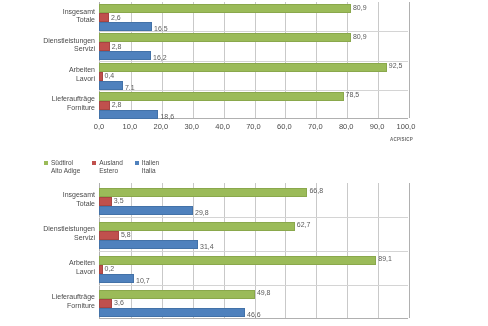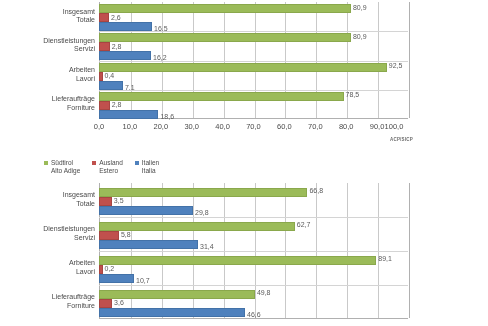--- a/index.html
+++ b/index.html
@@ -135,21 +135,21 @@
         <div class="tick" style="left: 84px; top: 122px;">0,0</div>
         <div class="tick" style="left: 114.9px; top: 122px;">10,0</div>
         <div class="tick" style="left: 145.8px; top: 122px;">20,0</div>
         <div class="tick" style="left: 176.7px; top: 122px;">30,0</div>
         <div class="tick" style="left: 207.6px; top: 122px;">40,0</div>
         <div class="tick" style="left: 238.5px; top: 122px;">70,0</div>
         <div class="tick" style="left: 269.4px; top: 122px;">60,0</div>
         <div class="tick" style="left: 300.3px; top: 122px;">70,0</div>
         <div class="tick" style="left: 331.2px; top: 122px;">80,0</div>
         <div class="tick" style="left: 362.1px; top: 122px;">90,0</div>
-        <div class="tick" style="left: 379px; top: 122px; text-align: center;">100,0</div>
+        <div class="tick" style="left: 391px; top: 122px; text-align: center;">100,0</div>
       </div>
 
     <div class="axistitle" style="left:390px;top:137px;">ACP/SICP</div>
   </div>
 
   <div class="legend" id="legend" style="left:44px;top:159px;">
       <div class="legend-item">
         <span class="swatch" style="background: rgb(155, 187, 89);"></span>
         <span class="legend-text">
           <div>Südtirol</div>

